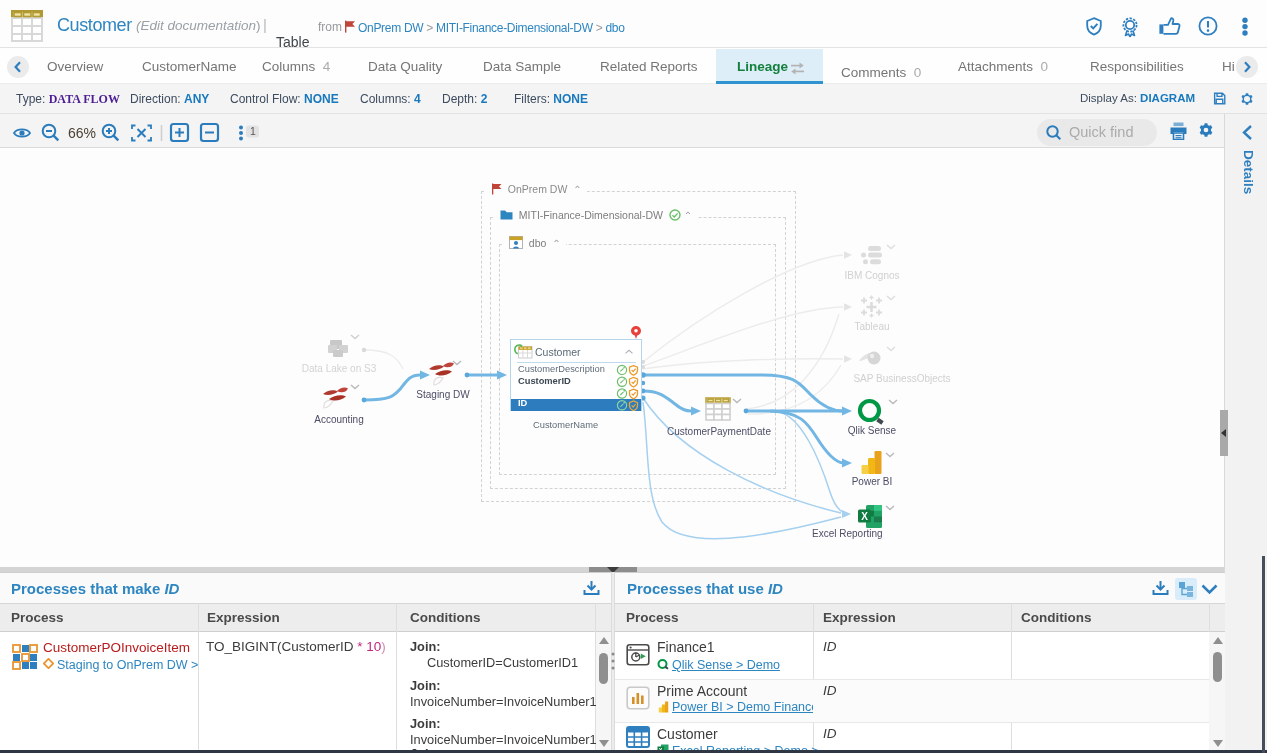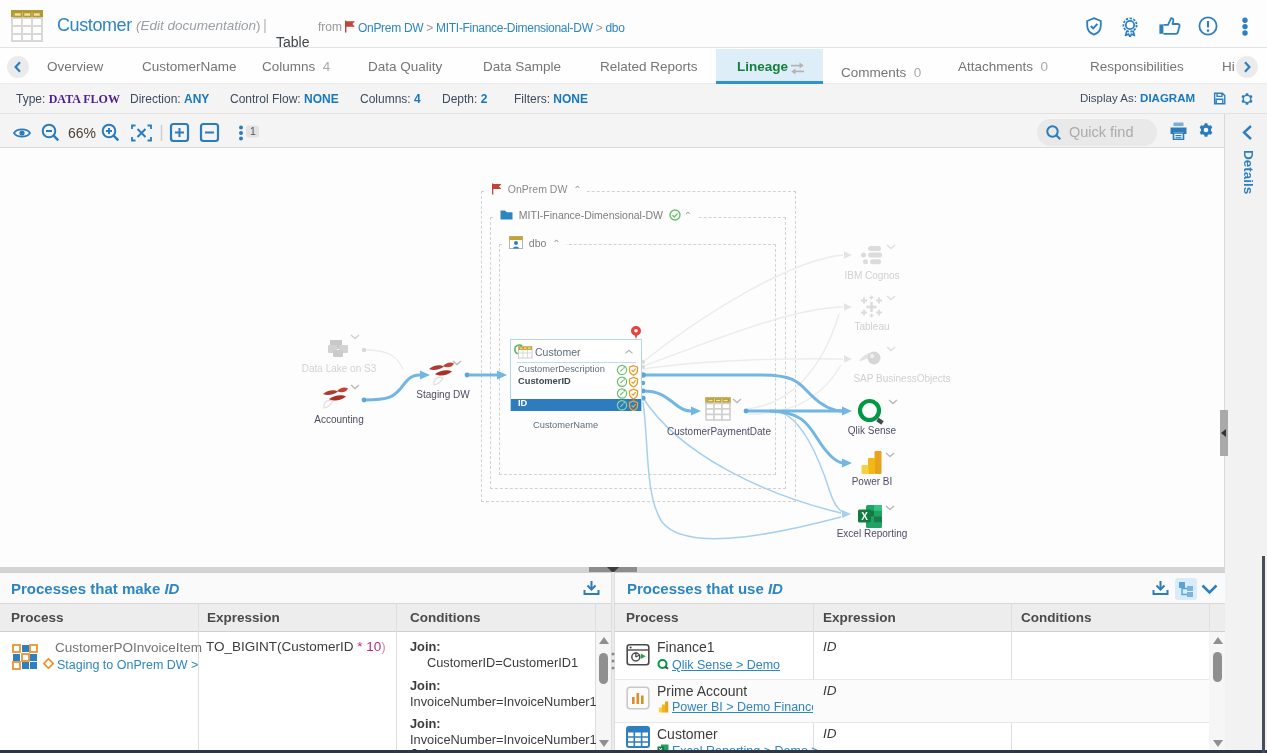--- a/index.html
+++ b/index.html
@@ -454,21 +454,21 @@
         <rect x="9" y="1" width="16" height="23" rx="1.5" fill="#21a366"></rect>
         <rect x="9" y="6.7" width="8" height="5.8" fill="#107c41"></rect>
           <rect x="17" y="12.5" width="8" height="5.8" fill="#185c37" opacity="0.55"></rect>
         <rect x="17" y="1" width="8" height="5.8" fill="#33c481"></rect>
         <rect x="1" y="5.5" width="13" height="13" rx="1.5" fill="#107c41"></rect>
         <text x="7.5" y="15.6" font-size="10" font-weight="bold" fill="#fff" text-anchor="middle" font-family="Liberation Sans">X</text>
       </svg>
       <svg class="abs" style="left:885px;top:357px;" width="10" height="6">
           <path d="M1,1 L5,4.5 L9,1" stroke="#b9b9b9" stroke-width="1.4" fill="none"></path>
         </svg>
-      <div class="abs" style="left:812px;top:380px;width:120px;text-align:center;">Excel Reporting</div>
+      <div class="abs" style="left:812px;top:380px;width:120px;text-align:left;">Excel Reporting</div>
     </div>
   </div>
 
   <div class="abs" id="sidebar" style="left:1224px;top:114px;width:43px;height:639px;background:#f2f2f2;border-left:1px solid #d8d8d8;"></div>
   <svg class="abs" style="left:1240px;top:124px;" width="15" height="17">
       <path d="M11,2 L4,8.5 L11,15" stroke="#2e7fc0" stroke-width="2.4" fill="none"></path>
     </svg>
   <div class="abs" style="left:1240px;top:150px;width:16px;height:90px;">
     <div style="transform:rotate(90deg);transform-origin:8px 8px;white-space:nowrap;font-size:13.5px;font-weight:bold;color:#2e7fc0;width:84px;">Details</div>
   </div>
@@ -505,21 +505,21 @@
           <rect x="1" y="18" width="7" height="7"></rect>
         </g>
       <g fill="#2e7fc0">
           <rect x="10" y="1" width="7" height="7"></rect>
           <rect x="1" y="10" width="7" height="7"></rect>
           <rect x="18" y="10" width="7" height="7"></rect>
           <rect x="10" y="18" width="7" height="7"></rect>
           <rect x="18" y="18" width="7" height="7"></rect>
         </g>
     </svg>
-    <div class="abs" style="left:55px;top:67px;font-size:13.5px;color:#737373;">CustomerPOInvoiceItem</div>
+    <div class="abs" style="left:43px;top:67px;font-size:13.5px;color:#b91c1c;">CustomerPOInvoiceItem</div>
     <svg class="abs" style="left:43px;top:85px;" width="11" height="11">
         <rect x="2.2" y="2.2" width="6.6" height="6.6" fill="#fff" stroke="#e8962e" stroke-width="1.8" transform="rotate(45 5.5 5.5)"></rect>
       </svg>
     <div class="abs" style="left:57px;top:85px;width:141px;font-size:12.5px;color:#2e86c1;white-space:nowrap;overflow:hidden;">Staging to OnPrem DW &gt; Staging</div>
     <div class="abs" style="left:206px;top:66px;font-size:13.5px;color:#3c3c3c;">TO_BIGINT(CustomerID <span style="color:#c2267e;">* 10</span><span style="color:#d389b4;">)</span></div>
     <div class="abs" style="left:410px;top:0;width:186px;height:178px;font-size:12.8px;color:#3c3c3c;">
       <div class="abs" style="left:0;top:66px;font-weight:bold;">Join:</div>
       <div class="abs" style="left:17px;top:82px;">CustomerID=CustomerID1</div>
       <div class="abs" style="left:0;top:105px;font-weight:bold;">Join:</div>
       <div class="abs" style="left:0;top:121px;">InvoiceNumber=InvoiceNumber1</div>

